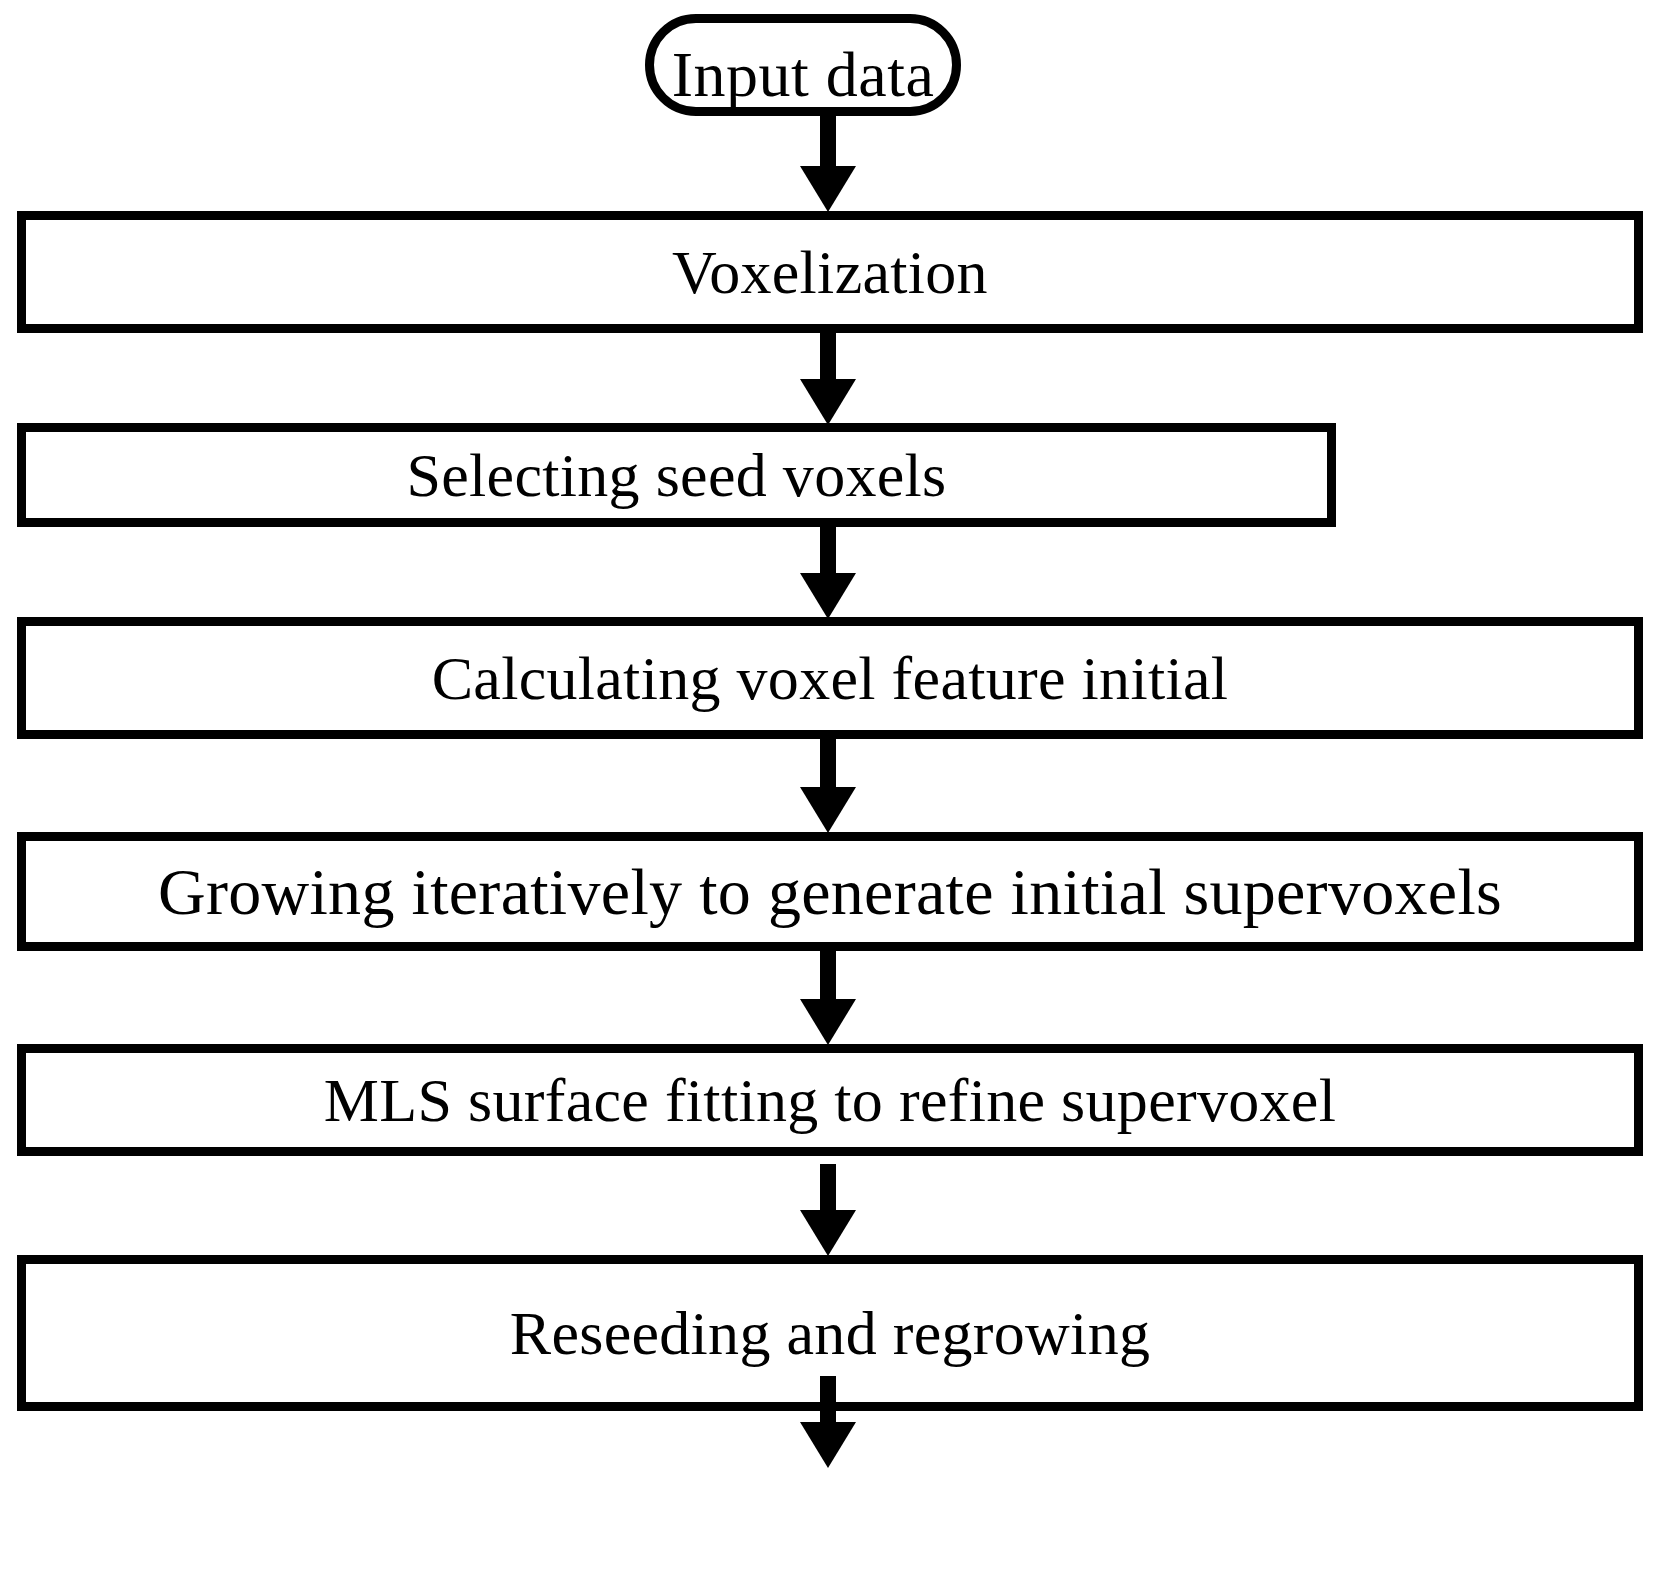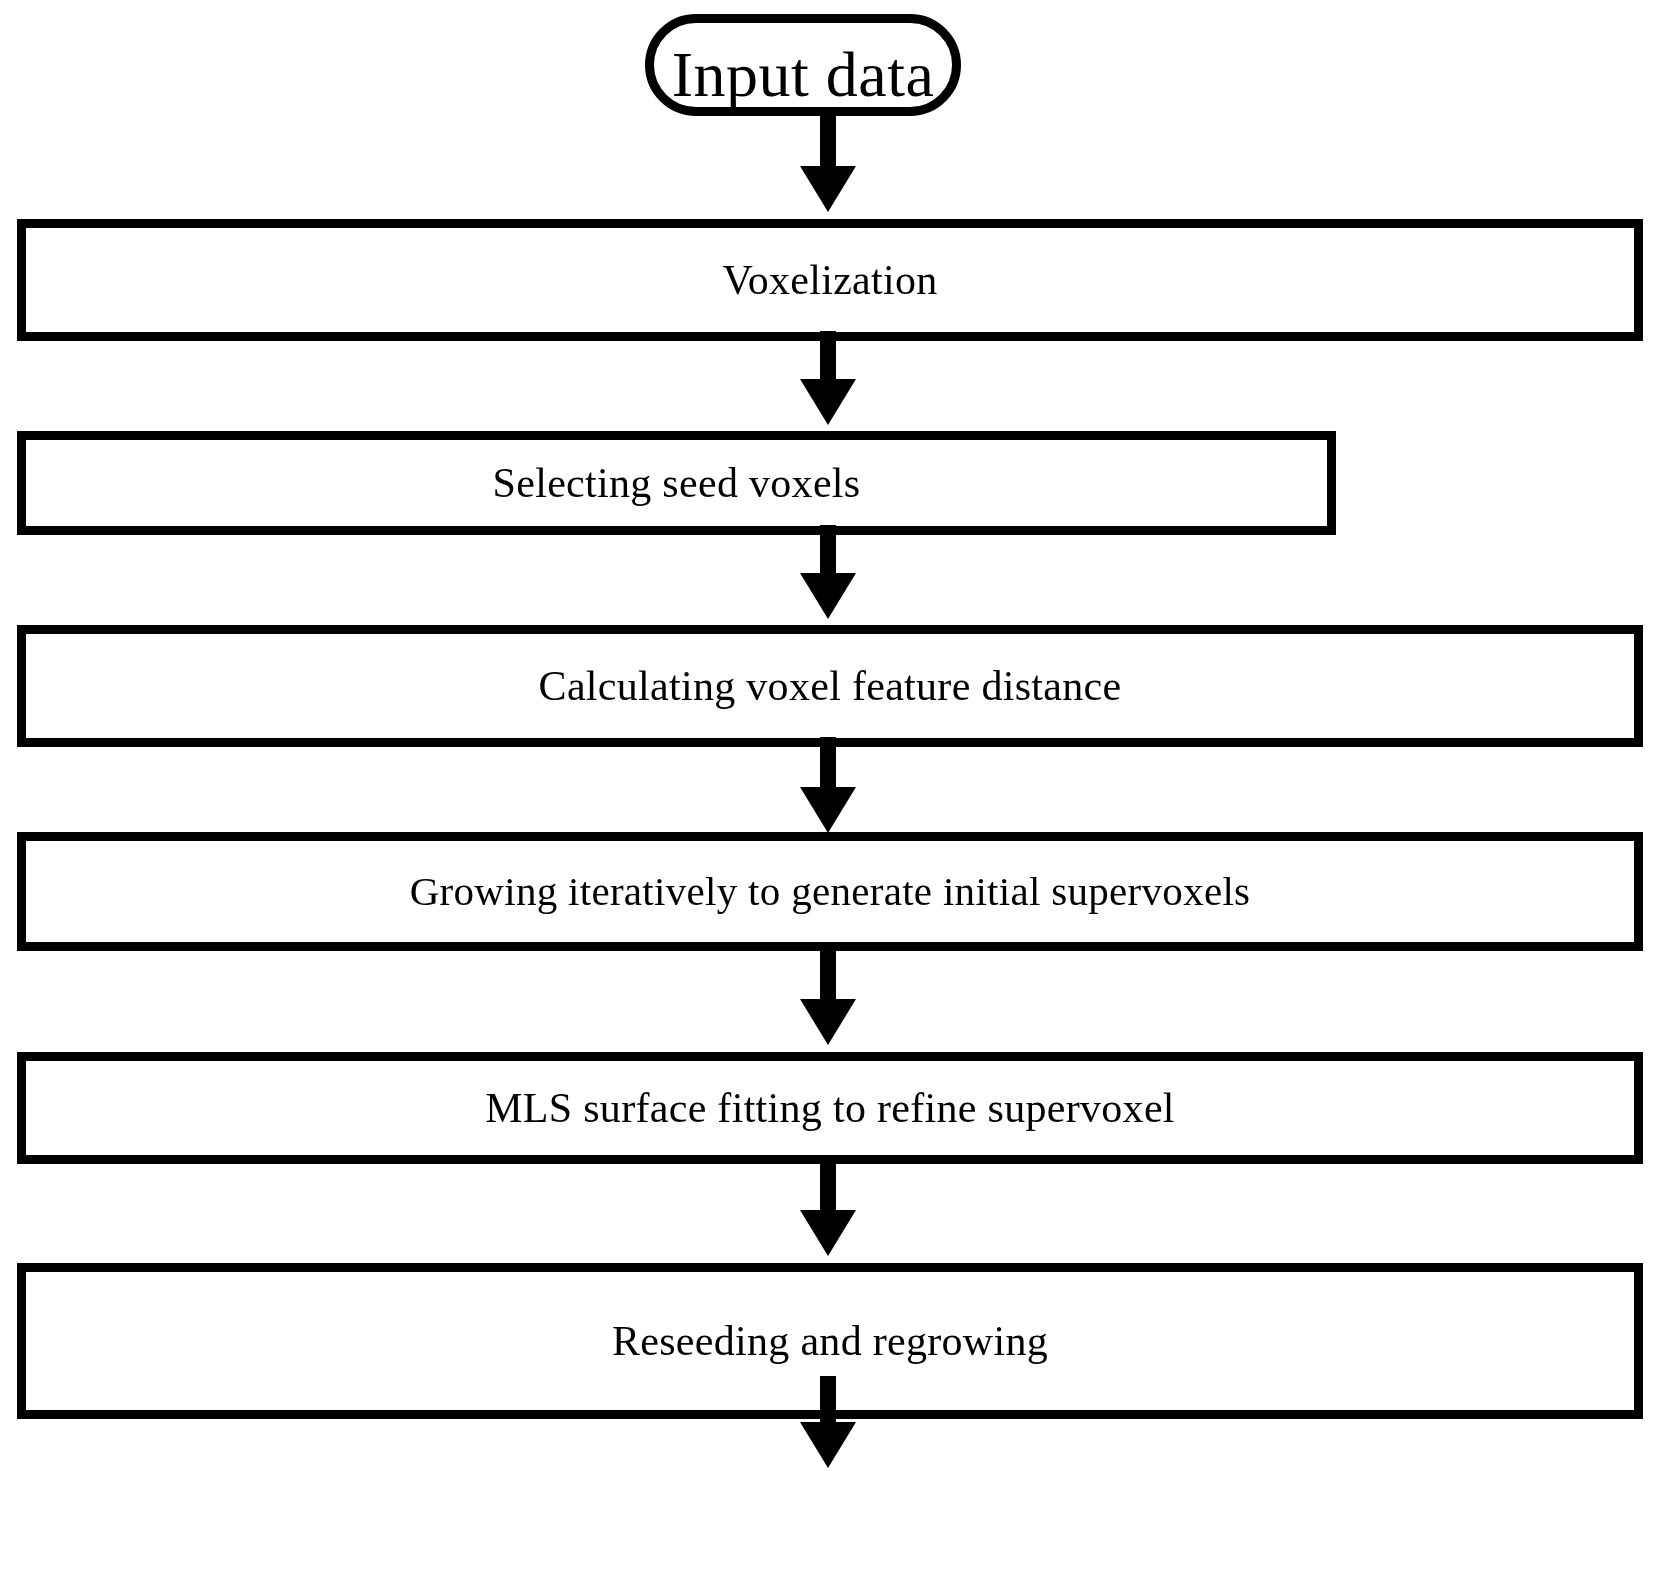--- a/index.html
+++ b/index.html
@@ -71,22 +71,22 @@
   .n-output     { left: 408px;  top: 1467px; width: 842px; height: 105px; border-radius: 53px; }
 
   .n-box1 { left: 17px; top: 211px;  width: 1626px; height: 122px; }
   .n-box2 { left: 17px; top: 423px;  width: 1319px; height: 104px; }
   .n-box3 { left: 17px; top: 617px;  width: 1626px; height: 122px; }
   .n-box4 { left: 17px; top: 832px;  width: 1626px; height: 119px; }
   .n-box5 { left: 17px; top: 1044px; width: 1626px; height: 112px; }
   .n-box6 { left: 17px; top: 1255px; width: 1626px; height: 156px; }
 
   .fs-terminator { font-size: 64px; align-items: flex-end; }
-  .fs-process    { font-size: 42px; margin-top: 8px; }
-  .fs-process-wide { font-size: 41px; }
+  .fs-process    { font-size: 62px; }
+  .fs-process-wide { font-size: 66px; }
 
   
   .a1 { left: 800px; top: 114px;  }
   .a2 { left: 800px; top: 331px;  }
   .a3 { left: 800px; top: 525px;  }
   .a4 { left: 800px; top: 737px;  }
   .a5 { left: 800px; top: 949px;  }
   .a6 { left: 800px; top: 1164px; }
   .a7 { left: 800px; top: 1376px; }
 </style>
@@ -122,21 +122,21 @@
   </div>
 
   <div class="connector a3">
     <svg width="56" height="94" viewBox="0 0 56 94" aria-hidden="true">
       <rect x="20" y="0" width="16" height="52" fill="#000000"></rect>
       <polygon points="0,48 56,48 28,94" fill="#000000"></polygon>
     </svg>
   </div>
 
   <div class="process n-box3 fs-process">
-    <span class="node-label">Calculating voxel feature distance</span>
+    <span class="node-label">Calculating voxel feature initial</span>
   </div>
 
   <div class="connector a4">
     <svg width="56" height="96" viewBox="0 0 56 96" aria-hidden="true">
       <rect x="20" y="0" width="16" height="54" fill="#000000"></rect>
       <polygon points="0,50 56,50 28,96" fill="#000000"></polygon>
     </svg>
   </div>
 
   <div class="process n-box4 fs-process-wide">

